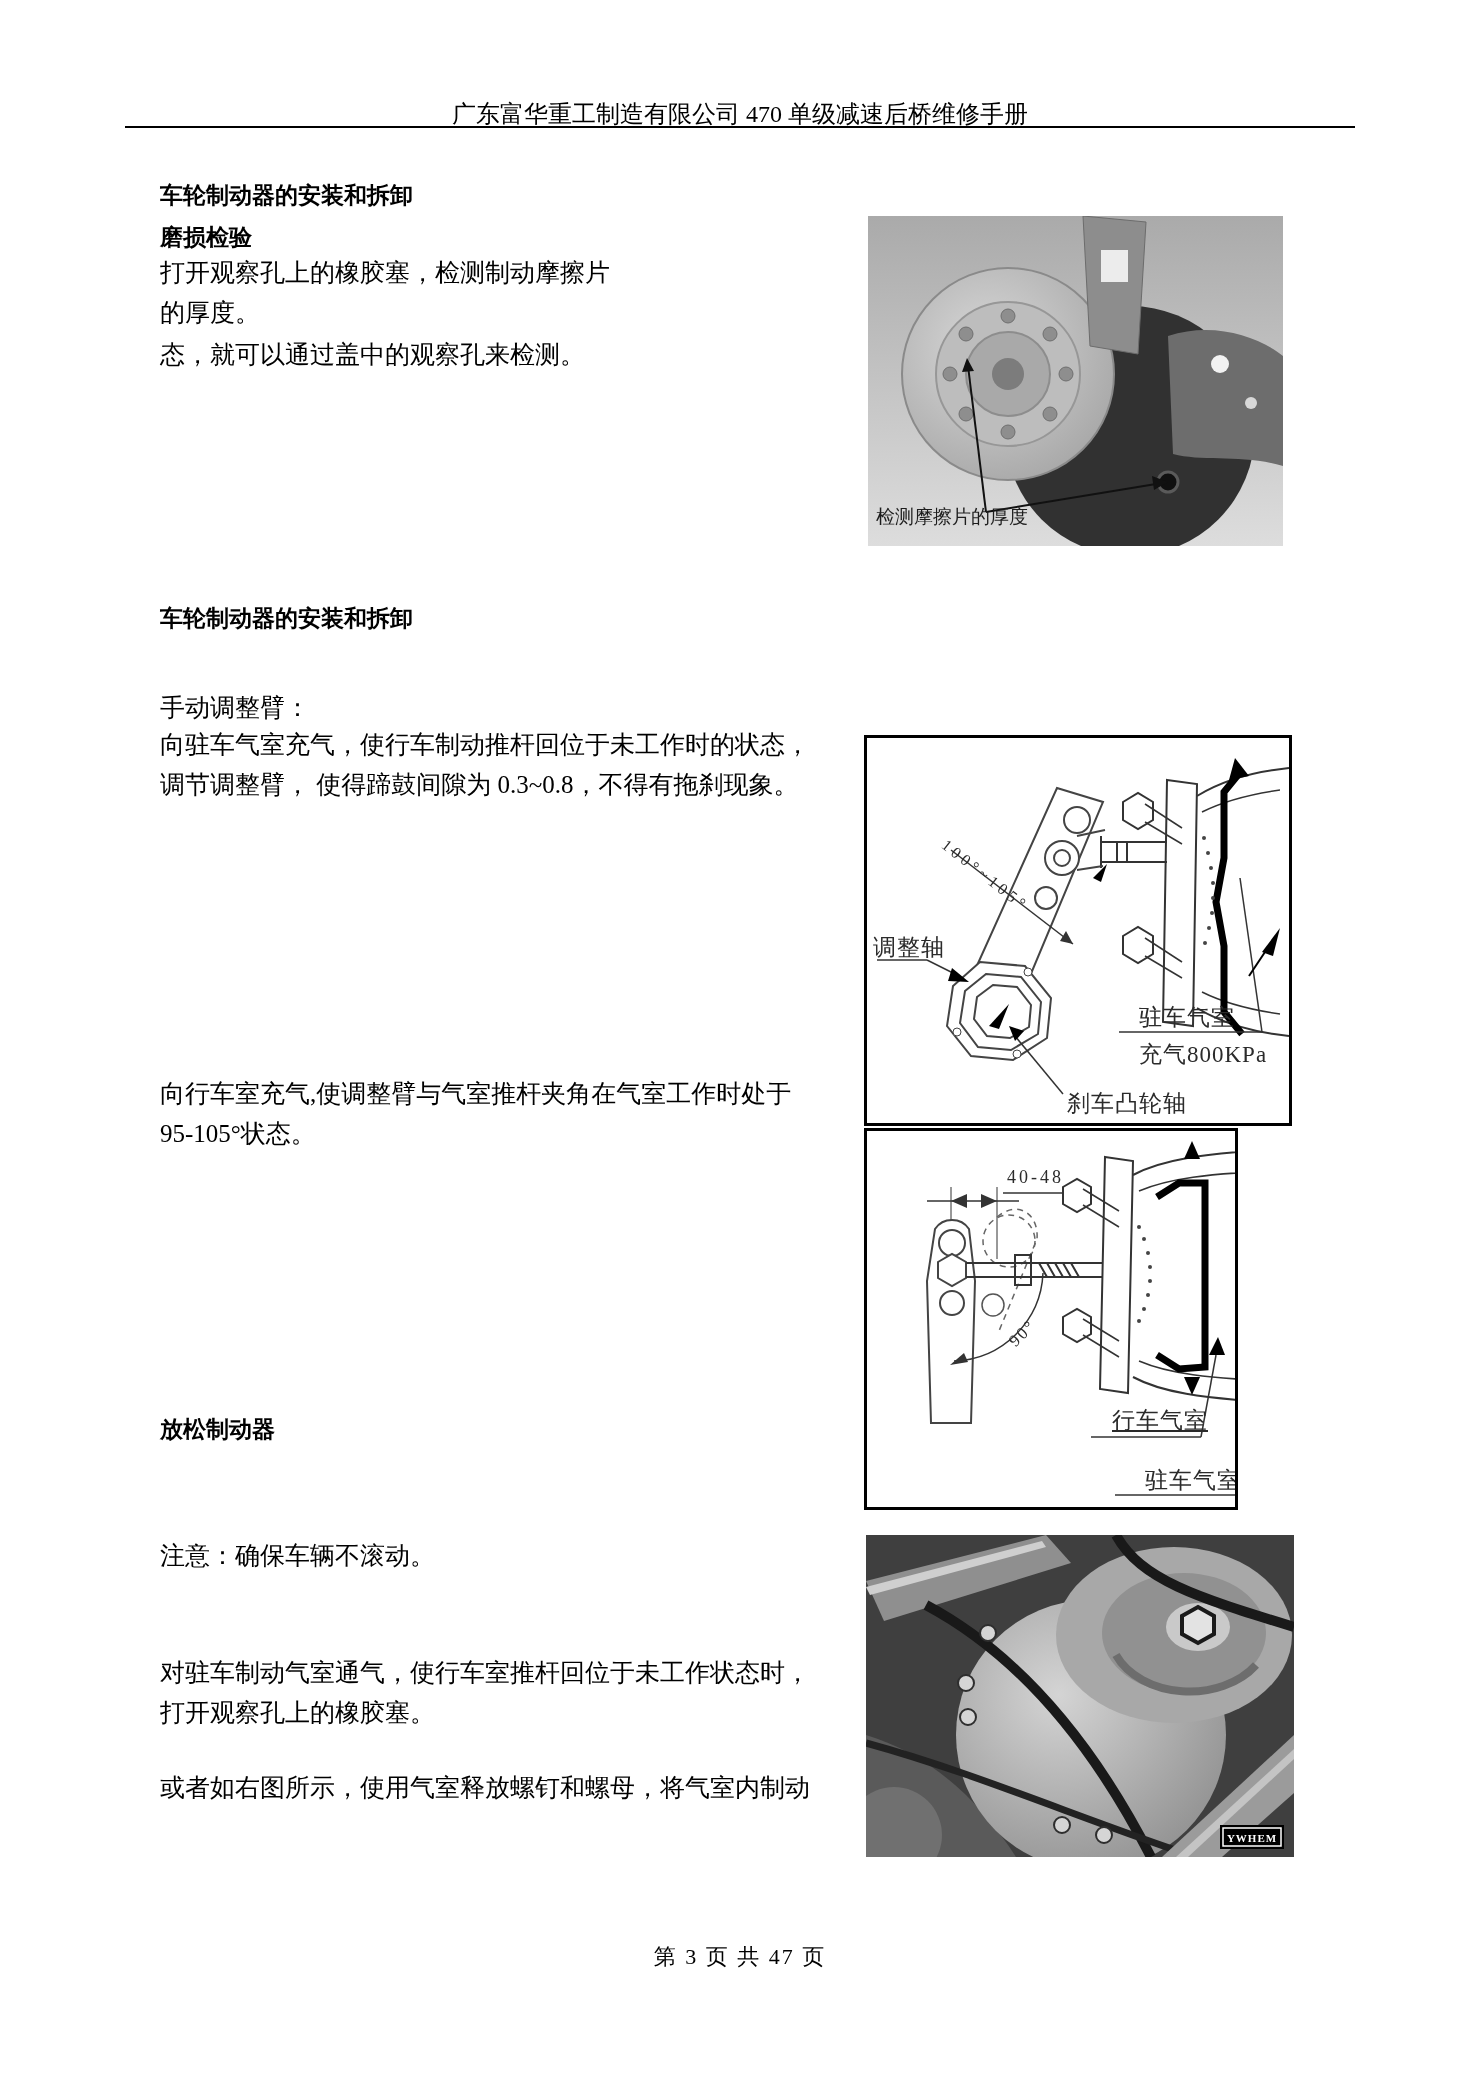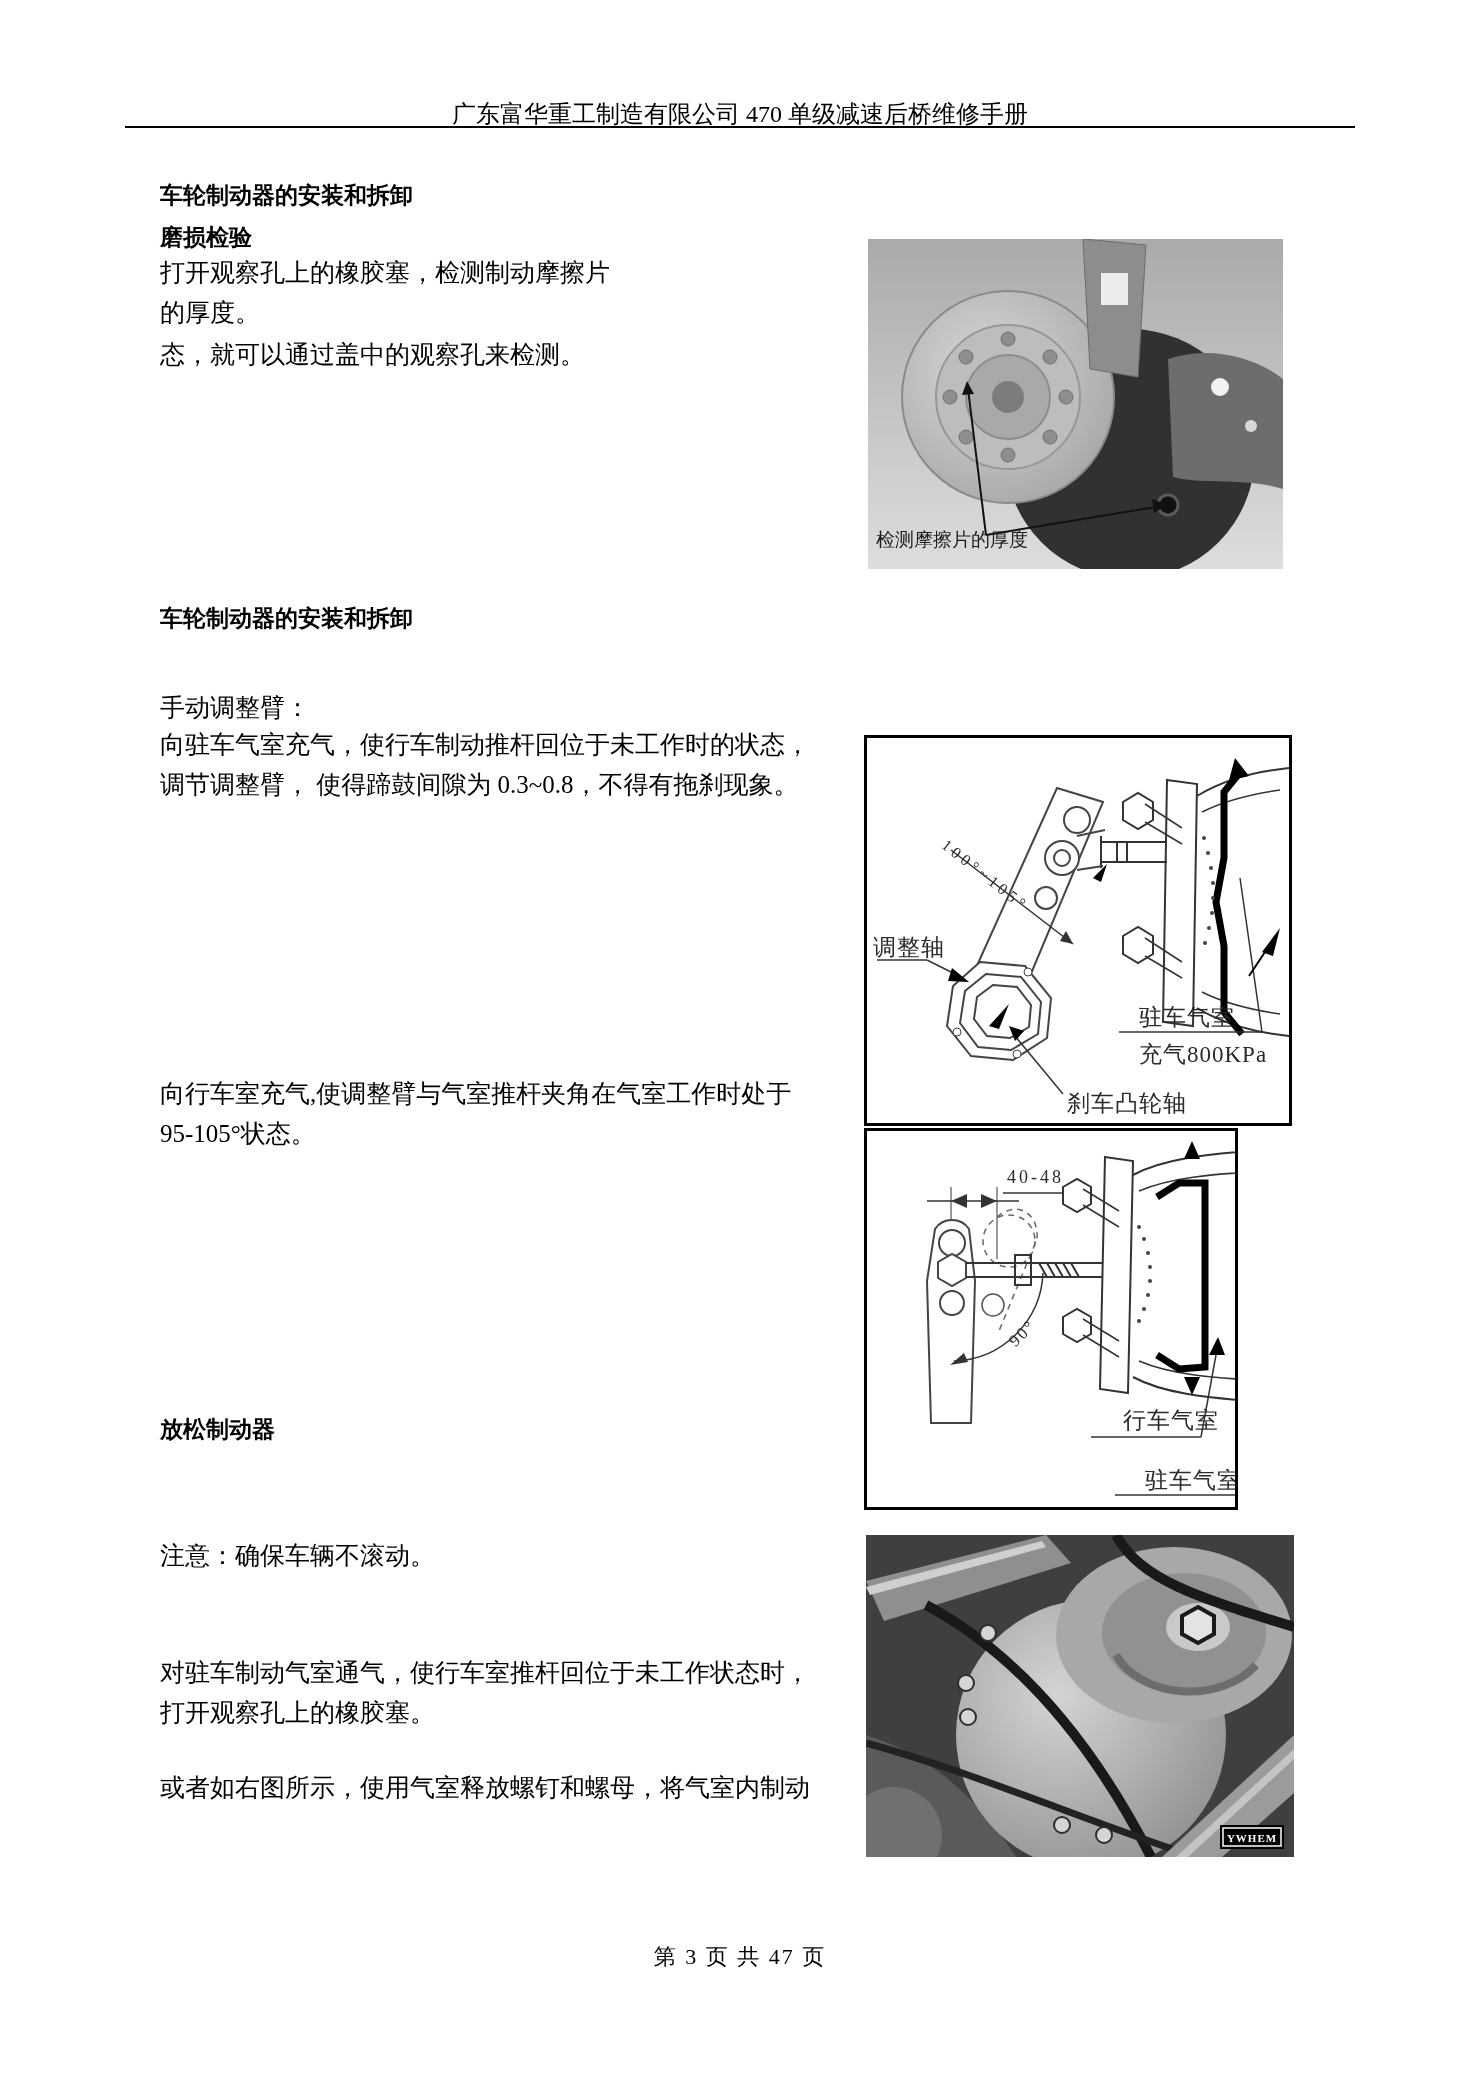--- a/index.html
+++ b/index.html
@@ -34,21 +34,21 @@
   <div class="abs h1" style="left:160px;top:180px;">车轮制动器的安装和拆卸</div>
   <div class="abs h1" style="left:160px;top:222px;">磨损检验</div>
   <div class="abs para" style="left:160px;top:253px;">
     <span class="body-line">打开观察孔上的橡胶塞，检测制动摩擦片</span>
     <span class="body-line">的厚度。</span>
   </div>
   <div class="abs para" style="left:160px;top:335px;">
     <span class="body-line">态，就可以通过盖中的观察孔来检测。</span>
   </div>
 
-  <div class="abs figure" style="left:868px;top:216px;width:415px;height:387px;margin-top:23px;">
+  <div class="abs figure" style="left:868px;top:216px;width:415px;height:387px;">
     <svg width="415" height="330" viewBox="0 0 415 330">
       <defs>
         <linearGradient id="pbg" x1="0" y1="0" x2="0" y2="1">
           <stop offset="0" stop-color="#aaaaaa"></stop>
             <stop offset="1" stop-color="#dddddd"></stop>
         </linearGradient>
         <radialGradient id="hub" cx="0.4" cy="0.38" r="0.8">
           <stop offset="0" stop-color="#d8d8d8"></stop>
             <stop offset="1" stop-color="#9f9f9f"></stop>
         </radialGradient>
@@ -252,21 +252,21 @@
 
       <line x1="224" y1="306" x2="334" y2="306" stroke="#333" stroke-width="1.5"></line>
       <line x1="334" y1="306" x2="349" y2="224" stroke="#333" stroke-width="1.5"></line>
       <polygon points="351,206 342,224 358,224" fill="#000"></polygon>
       <line x1="248" y1="364" x2="392" y2="364" stroke="#333" stroke-width="1.5"></line>
       <line x1="392" y1="364" x2="407" y2="228" stroke="#333" stroke-width="1.5"></line>
       <polygon points="409,210 400,228 416,228" fill="#000"></polygon>
     </svg>
     <span class="fig-label dim" style="left:140px;top:36px;">40-48</span>
     <span class="fig-label rotm45" style="left:138px;top:206px;">90°</span>
-    <span class="fig-label" style="left:256px;top:274px;">行车气室</span>
+    <span class="fig-label" style="left:245px;top:274px;text-decoration:underline;">行车气室</span>
     <span class="fig-label" style="left:278px;top:334px;">驻车气室</span>
   </div>
 
   <div class="abs h1" style="left:160px;top:1414px;">放松制动器</div>
   <div class="abs body-line" style="left:160px;top:1536px;">注意：确保车辆不滚动。</div>
   <div class="abs para" style="left:160px;top:1653px;">
     <span class="body-line">对驻车制动气室通气，使行车室推杆回位于未工作状态时，</span>
     <span class="body-line">打开观察孔上的橡胶塞。</span>
   </div>
   <div class="abs para" style="left:160px;top:1768px;">

